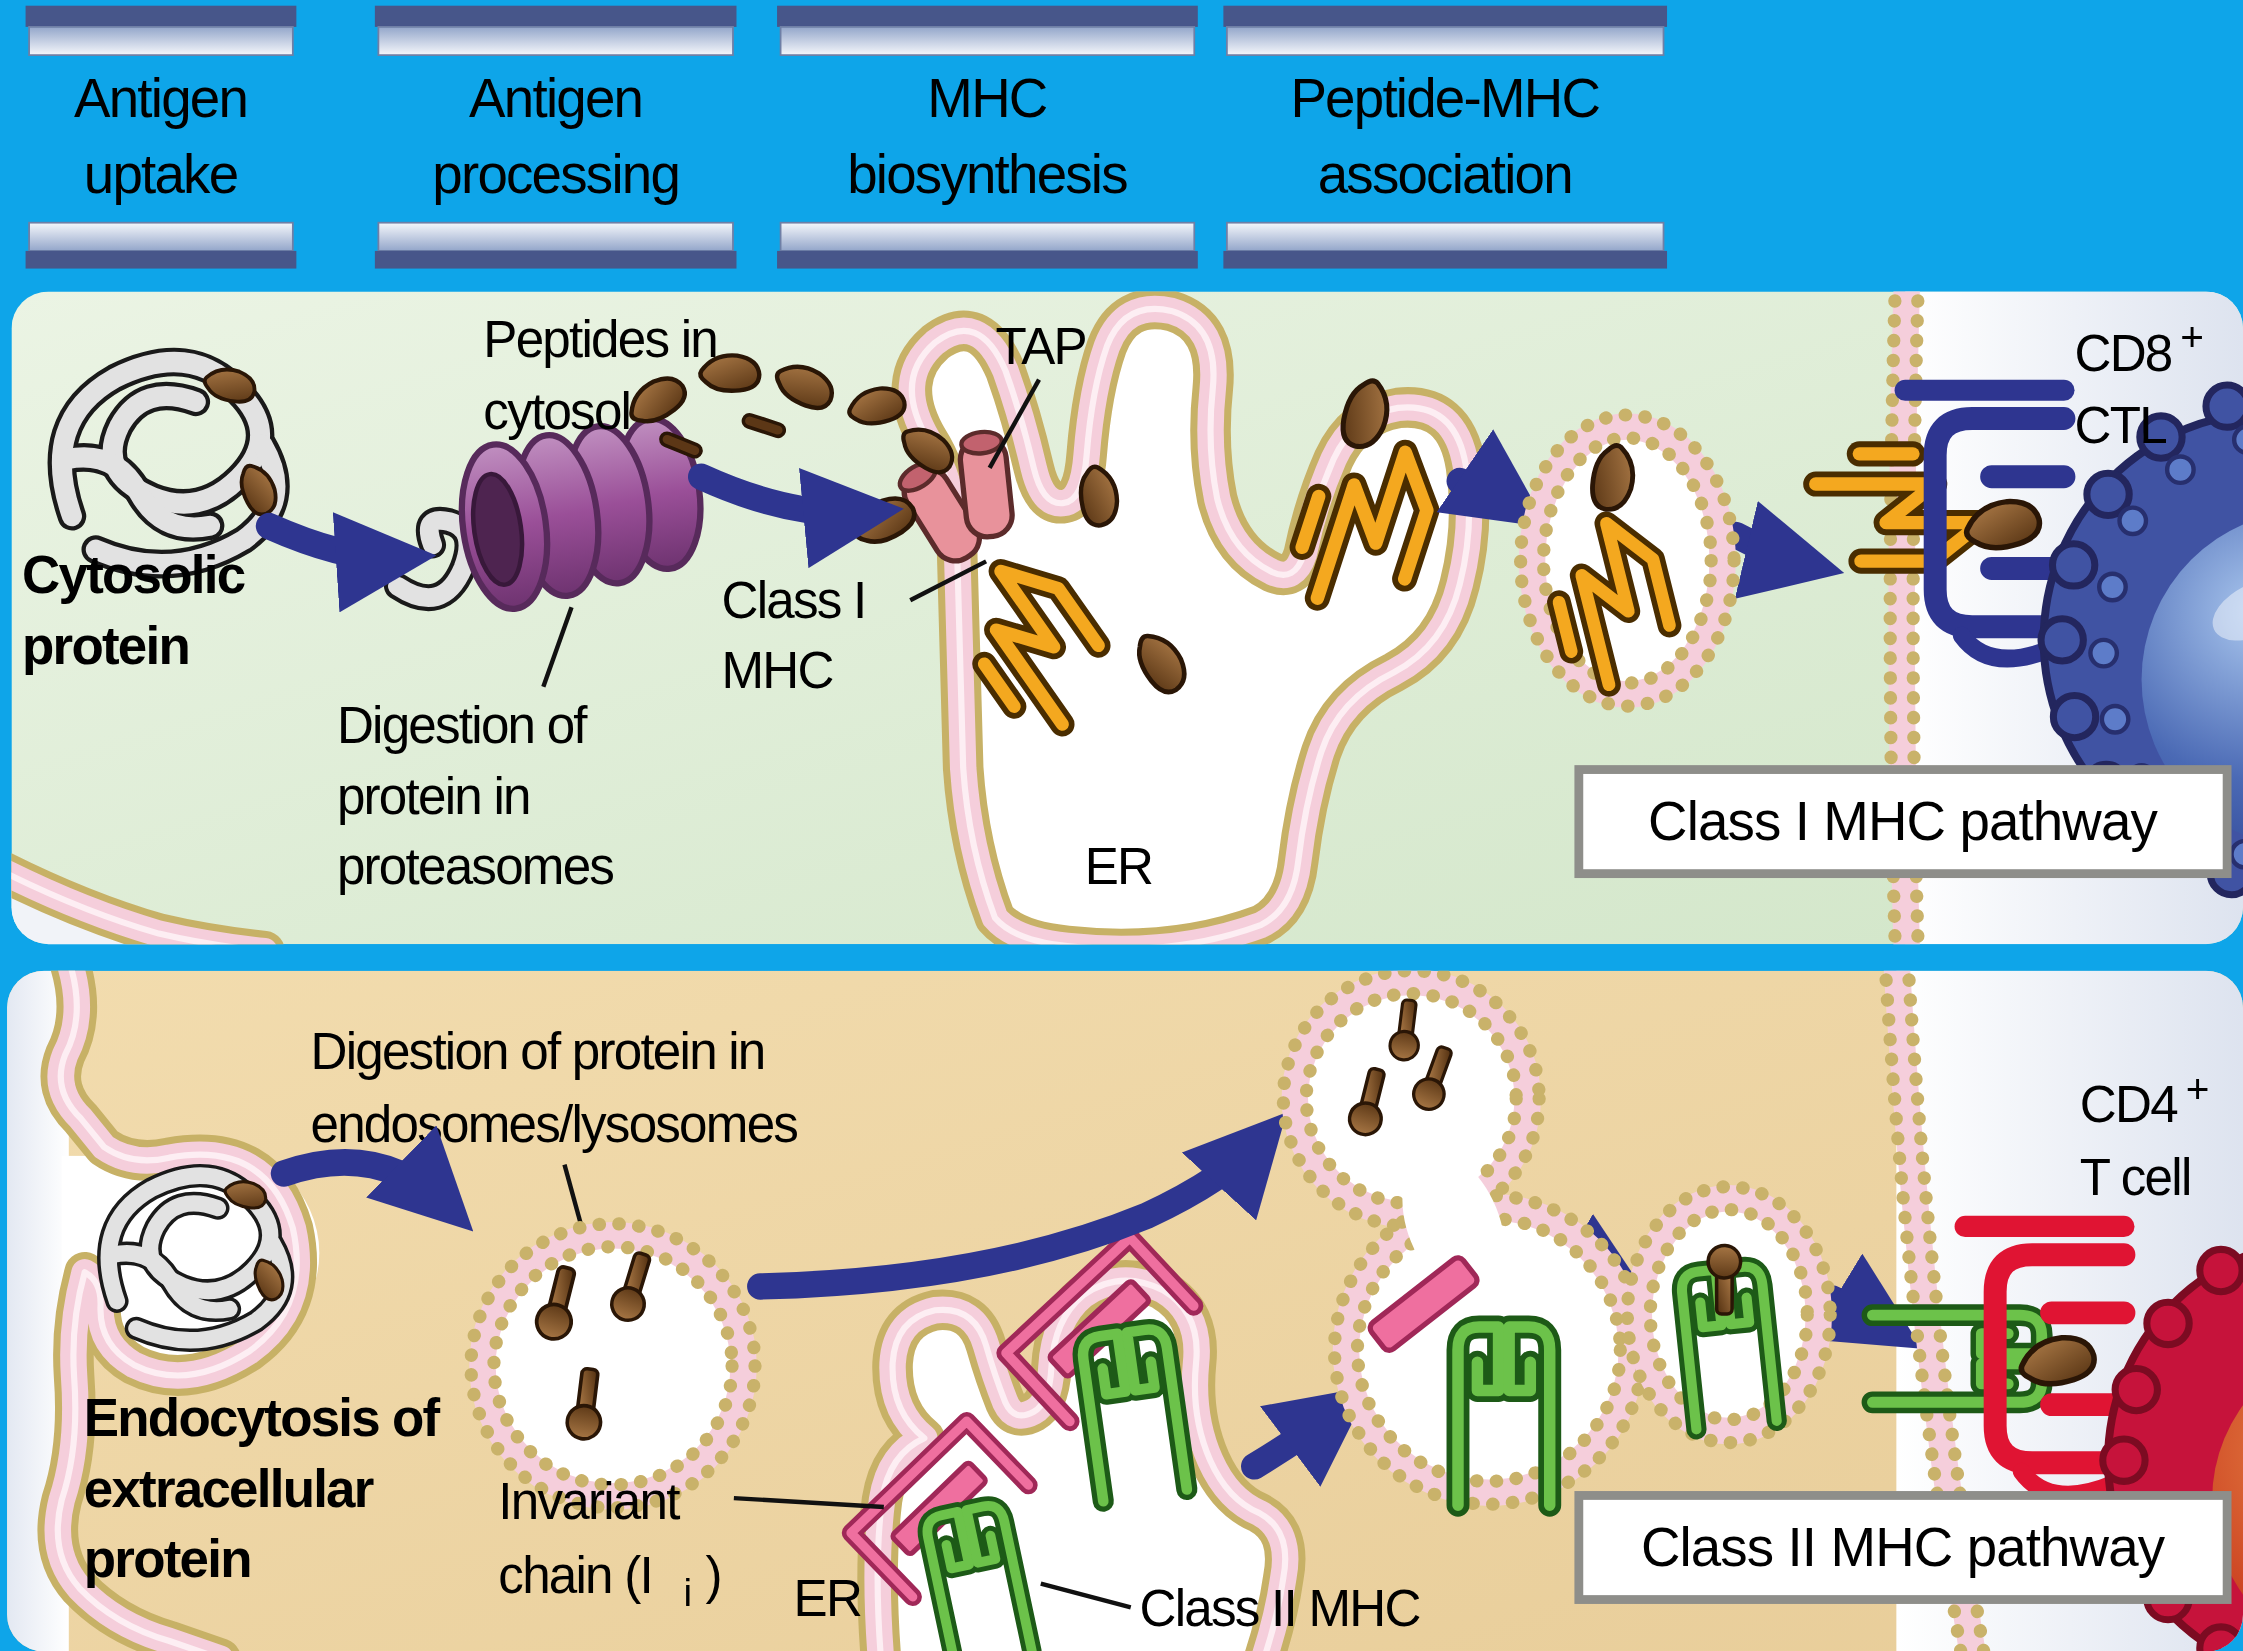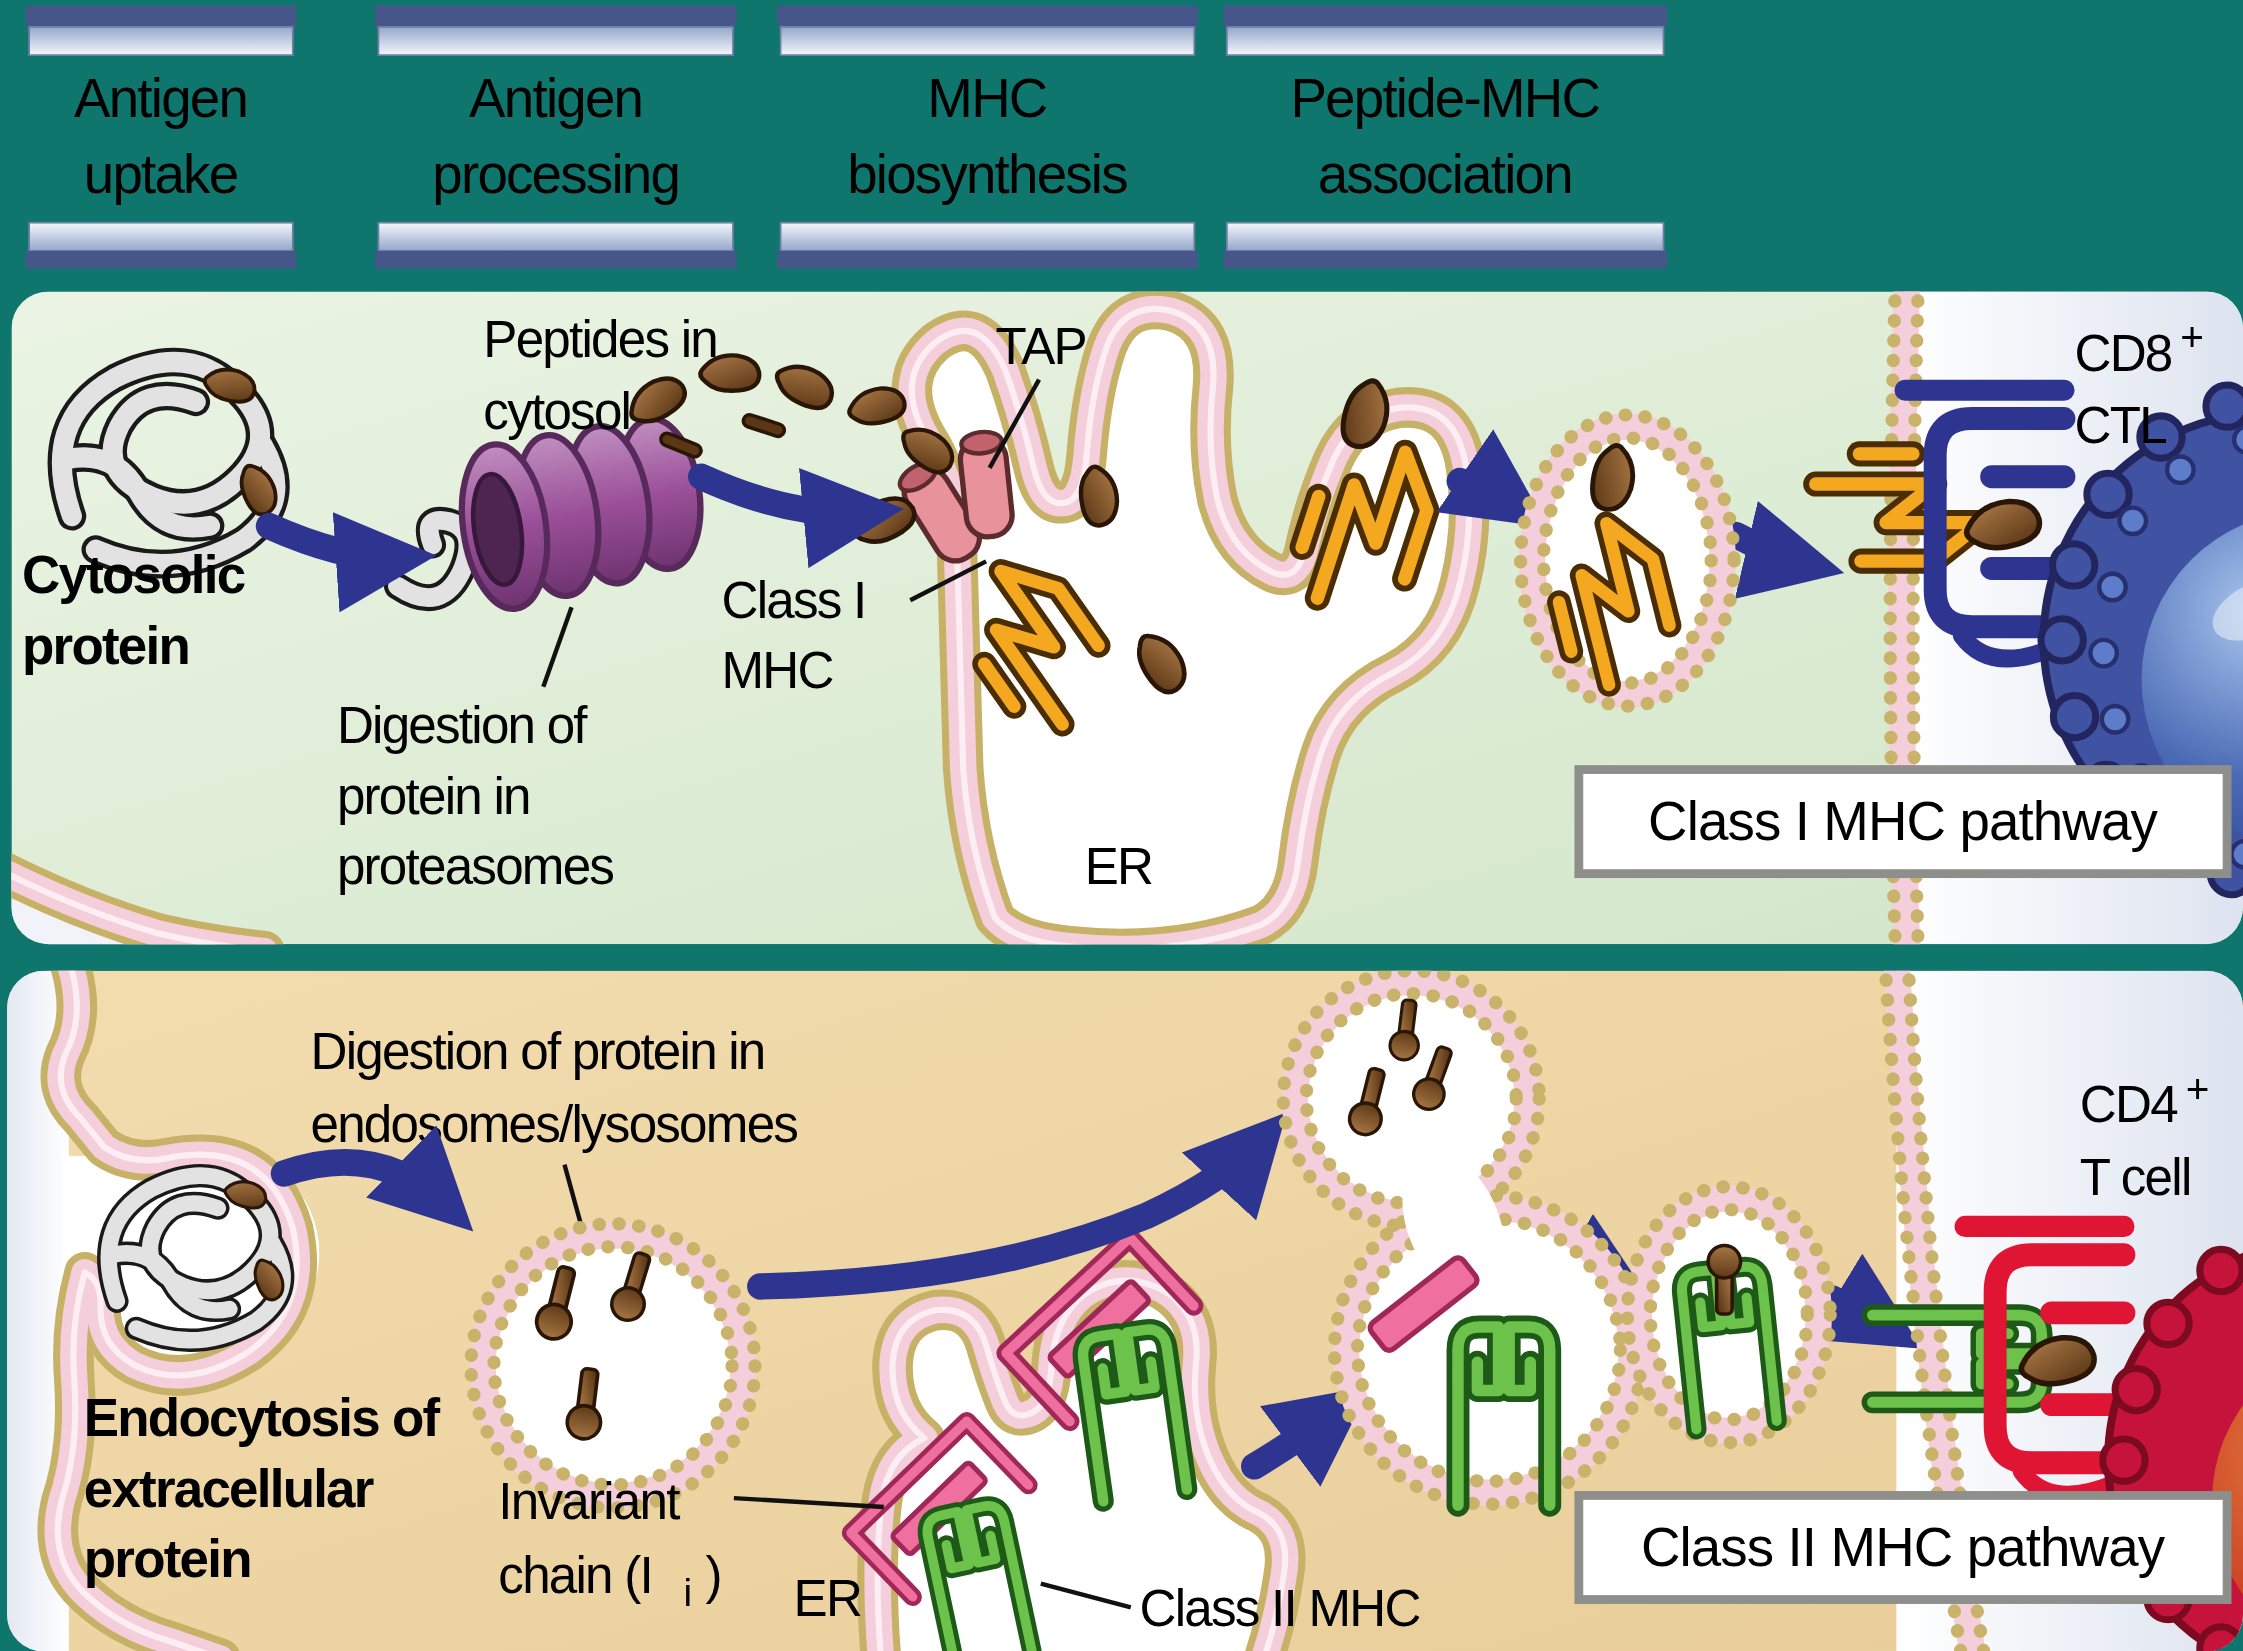--- a/index.html
+++ b/index.html
@@ -1,16 +1,16 @@
 <!DOCTYPE html>
 <html style="font-size:14px"><head>
 <meta charset="utf-8">
 <style>
   html,body{margin:0;padding:0;background:#ffffff;}
-  .stage{width:2243px;height:1652px;position:relative;background:#0f766e;}
+  .stage{width:2243px;height:1652px;position:relative;background:#0ea5e9;}
   svg{display:block;}
   text{font-family:"Liberation Sans","DejaVu Sans",sans-serif;fill:#000;}
   .hdr{font-size:62px;letter-spacing:-2px;text-anchor:middle;}
   .lbl{font-size:58px;letter-spacing:-2px;}
   .lblB{font-size:60px;font-weight:bold;letter-spacing:-2px;}
   .lblM{font-size:58px;letter-spacing:-2px;text-anchor:middle;}
   .box{font-size:62px;letter-spacing:-1px;text-anchor:middle;}
   .sup{font-size:46px;letter-spacing:-1px;}
   .sub{font-size:44px;letter-spacing:-1px;}
   .memO{fill:none;stroke:#c7b166;stroke-width:46;stroke-linecap:round;stroke-linejoin:round;}

